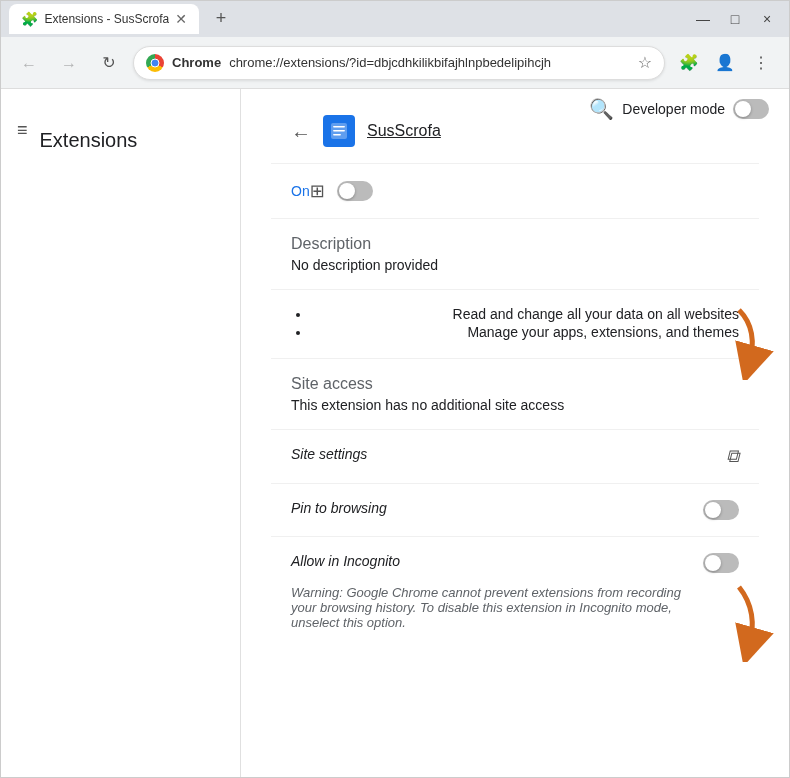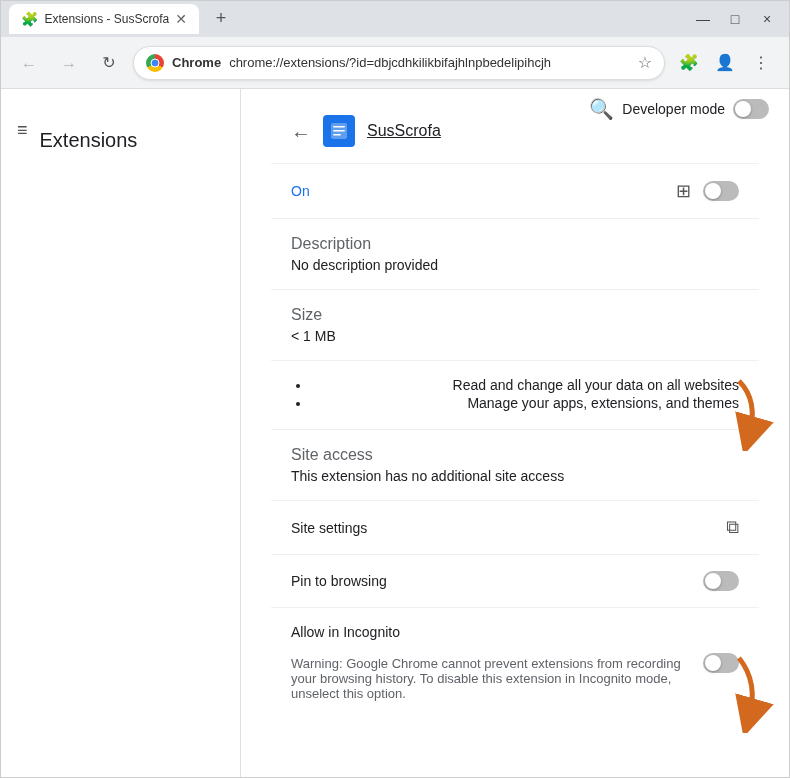--- a/index.html
+++ b/index.html
@@ -43,34 +43,34 @@
 
     
     .ext-detail { background: #fff; margin: 0 20px 0 20px; border-radius: 8px; padding: 0; }
     .ext-back-row { display: flex; align-items: center; gap: 12px; padding: 16px 20px 16px 20px; border-bottom: 1px solid #f0f0f0; }
     .back-btn { font-size: 20px; color: #555; cursor: pointer; }
     .ext-icon { width: 32px; height: 32px; background: #1a73e8; border-radius: 4px; display: flex; align-items: center; justify-content: center; color: #fff; font-size: 14px; }
     .ext-name { font-size: 16px; color: #202124; text-decoration: underline; }
 
     .section { padding: 16px 20px; border-bottom: 1px solid #f0f0f0; }
     .section:last-child { border-bottom: none; }
-    .on-row { display: flex; align-items: center; justify-content: space-between; }
+    .on-row { display: flex; align-items: center; }
     .on-label { font-size: 14px; color: #1a73e8; font-weight: 500; }
     .on-row-icons { display: flex; align-items: center; gap: 12px; }
     .grid-icon { font-size: 18px; color: #555; cursor: pointer; }
 
     .toggle { width: 36px; height: 20px; background: #bbb; border-radius: 10px; position: relative; cursor: pointer; }
     .toggle-knob { width: 16px; height: 16px; background: #fff; border-radius: 50%; position: absolute; top: 2px; left: 2px; transition: left 0.15s; box-shadow: 0 1px 3px rgba(0,0,0,0.3); }
 
     .field-label { font-size: 16px; color: #5f6368; margin-bottom: 4px; font-weight: 400; }
     .field-value { font-size: 14px; color: #202124; }
     .bullet-list { list-style: disc; padding-left: 20px; text-align: right; }
     .bullet-list li { font-size: 14px; color: #202124; margin-bottom: 2px; }
 
-    .site-settings-row { display: flex; align-items: center; justify-content: space-between; }
+    .site-settings-row { display: flex; align-items: flex-start; justify-content: space-between; font-style: italic; }
     .site-settings-label { font-size: 14px; color: #202124; }
     .external-icon { font-size: 18px; color: #555; cursor: pointer; }
 
     .watermark { position: absolute; top: 50%; left: 50%; transform: translate(-50%, -50%); opacity: 0.07; pointer-events: none; z-index: 0; }
     .watermark svg { width: 400px; height: 300px; }
 
     .content-wrapper { position: relative; flex: 1; overflow: hidden; display: flex; }
     .scroll-area { flex: 1; overflow-y: scroll; padding: 10px 10px 10px 10px; }
     .scroll-area::-webkit-scrollbar { width: 10px; }
     .scroll-area::-webkit-scrollbar-track { background: #f1f3f4; }
@@ -169,24 +169,20 @@
               </div>
             </div>
           </div>
 
           <div class="section">
             <div class="field-label">Description</div>
             <div class="field-value">No description provided</div>
           </div>
 
 
-          <div class="section">
-            <div class="field-label">Size</div>
-            <div class="field-value">&lt; 1 MB</div>
-          </div>
 
           <div class="section" style="position:relative;">
             <ul class="bullet-list">
               <li>Read and change all your data on all websites</li>
               <li>Manage your apps, extensions, and themes</li>
             </ul>
 
             <div style="position:absolute;right:-30px;top:10px;pointer-events:none;">
               <svg width="60" height="80" viewBox="0 0 60 80">
                 <defs>

